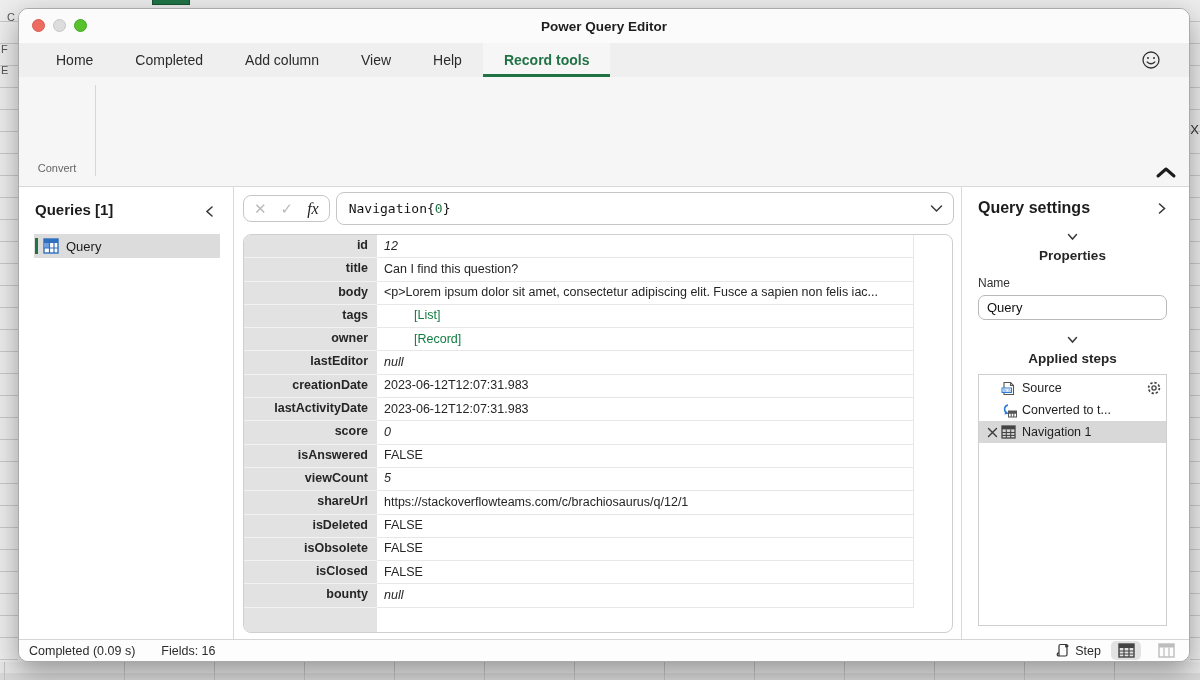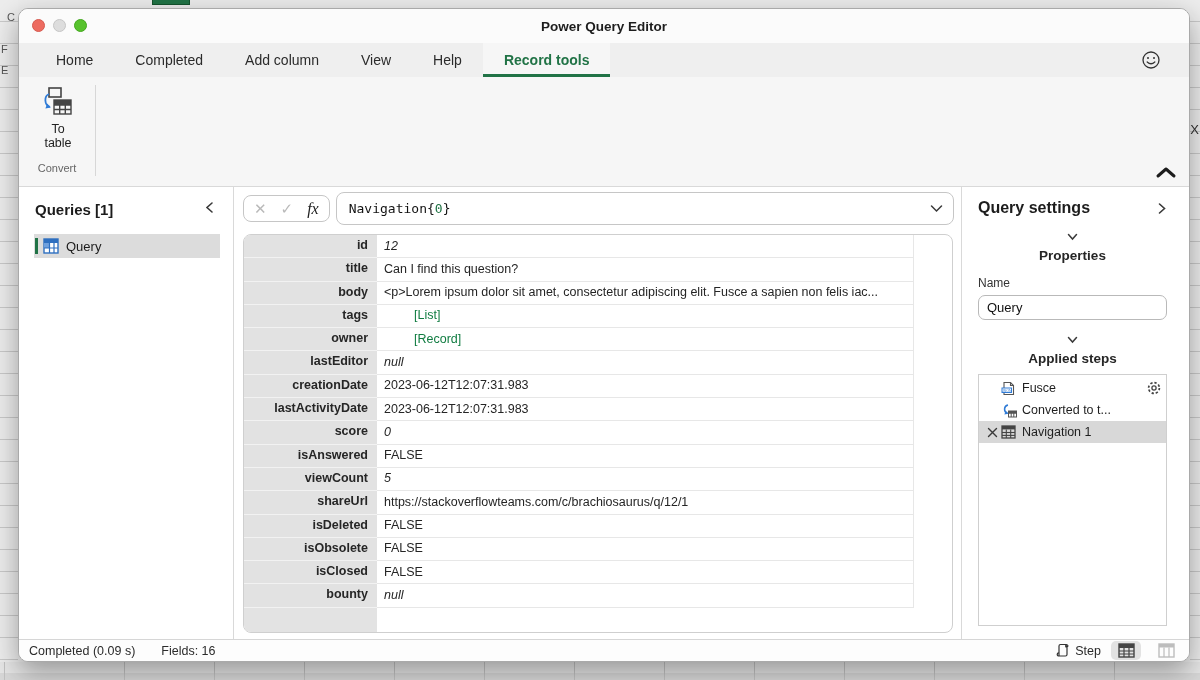--- a/index.html
+++ b/index.html
@@ -60,21 +60,21 @@
   .group-divider { position:absolute; left:76px; top:8px; bottom:10px; width:1px; background:#d7d7d7; }
   .group-label { position:absolute; left:0px; width:76px; bottom:12px; text-align:center;
     font-size:11px; color:#666; }
   .ribbon-collapse { position:absolute; right:12px; bottom:4px; width:22px; height:16px; cursor:pointer; }
 
   
   .content { flex:1 1 auto; display:flex; min-height:0; }
 
   
   .queries { width:215px; border-right:1px solid #d9d9d9; background:#fff; }
-  .q-header { display:flex; align-items:flex-start; justify-content:space-between;
+  .q-header { display:flex; align-items:flex-end; justify-content:space-between;
     padding:14px 18px 8px 16px; }
   .q-title { font-size:15px; font-weight:bold; color:#1c1c1c; }
   .q-item { margin:8px 13px 0 15px; height:24px; background:#dcdcdc;
     display:flex; align-items:center; cursor:default; }
   .q-item-bar { width:3px; height:16px; background:#217346; margin:0 5px 0 1px; }
   .q-item-label { font-size:13px; color:#1c1c1c; margin-left:7px; }
 
   
   .center { flex:1 1 auto; display:flex; flex-direction:column; background:#fff; min-width:0; }
   .fbar { display:flex; align-items:center; padding:5px 7px 4px 9px; gap:6px; }
@@ -165,39 +165,20 @@
       <svg viewBox="0 0 20 20" width="20" height="20">
         <circle cx="10" cy="10" r="8" fill="none" stroke="#333" stroke-width="1.3"></circle>
         <circle cx="7" cy="8" r="1" fill="#333"></circle>
         <circle cx="13" cy="8" r="1" fill="#333"></circle>
         <path d="M6.2 12 Q10 15.4 13.8 12" fill="none" stroke="#333" stroke-width="1.3" stroke-linecap="round"></path>
       </svg>
     </div>
   </div>
 
   <div class="ribbon">
-    <div class="to-table">
-      <span>
-        <svg width="34" height="34" viewBox="0 0 34 34">
-          <rect x="8" y="3" width="12" height="9" fill="none" stroke="#444" stroke-width="1.6"></rect>
-          <path d="M8 9 C 3 11, 3 20, 9 22" fill="none" stroke="#2f7bd6" stroke-width="1.8"></path>
-          <path d="M6.2 18.4 L9.8 22.4 L4.4 23.6 Z" fill="#2f7bd6"></path>
-          <g stroke="#444" stroke-width="1.4" fill="none">
-            <rect x="13" y="15" width="17" height="14"></rect>
-            <line x1="13" y1="20" x2="30" y2="20"></line>
-            <line x1="13" y1="24.5" x2="30" y2="24.5"></line>
-            <line x1="18.7" y1="15" x2="18.7" y2="29"></line>
-            <line x1="24.3" y1="15" x2="24.3" y2="29"></line>
-          </g>
-          <rect x="13" y="15" width="17" height="5" fill="#444"></rect>
-        </svg>
-      </span>
-      <span class="to-table-label">To
-table</span>
-    </div>
     <div class="group-divider"></div>
     <div class="group-label">Convert</div>
     <div class="ribbon-collapse">
       <svg viewBox="0 0 22 14" width="22" height="14">
         <path d="M3 10 L11 3 L19 10" fill="none" stroke="#1c1c1c" stroke-width="3" stroke-linecap="round" stroke-linejoin="round"></path>
       </svg>
     </div>
   </div>
 
   <div class="content">
@@ -349,21 +330,21 @@
           <div class="step">
             <span class="gutter"></span>
             <span class="sicon">
               <svg width="15" height="15" viewBox="0 0 15 15">
                 <path d="M3 1.5 L9.5 1.5 L12.5 4.5 L12.5 13.5 L3 13.5 Z" fill="#fff" stroke="#555" stroke-width="1.1"></path>
                 <path d="M9.5 1.5 L9.5 4.5 L12.5 4.5" fill="none" stroke="#555" stroke-width="1.1"></path>
                 <rect x="1" y="7" width="9.5" height="4.5" fill="#fff" stroke="#2f7bd6" stroke-width="1"></rect>
                 <text x="5.75" y="10.6" font-size="3.6" text-anchor="middle" fill="#2f7bd6" font-family="Liberation Sans, sans-serif">JSON</text>
               </svg>
             </span>
-            <span class="slabel">Fusce</span>
+            <span class="slabel">Source</span>
             <span class="sgear">
               <svg width="16" height="16" viewBox="0 0 16 16">
                 <circle cx="8" cy="8" r="5.4" fill="none" stroke="#444" stroke-width="1.7" stroke-dasharray="2.3 1.9"></circle>
                 <circle cx="8" cy="8" r="2.1" fill="none" stroke="#444" stroke-width="1.3"></circle>
               </svg>
             </span>
           </div>
           <div class="step">
             <span class="gutter"></span>
             <span class="sicon">

